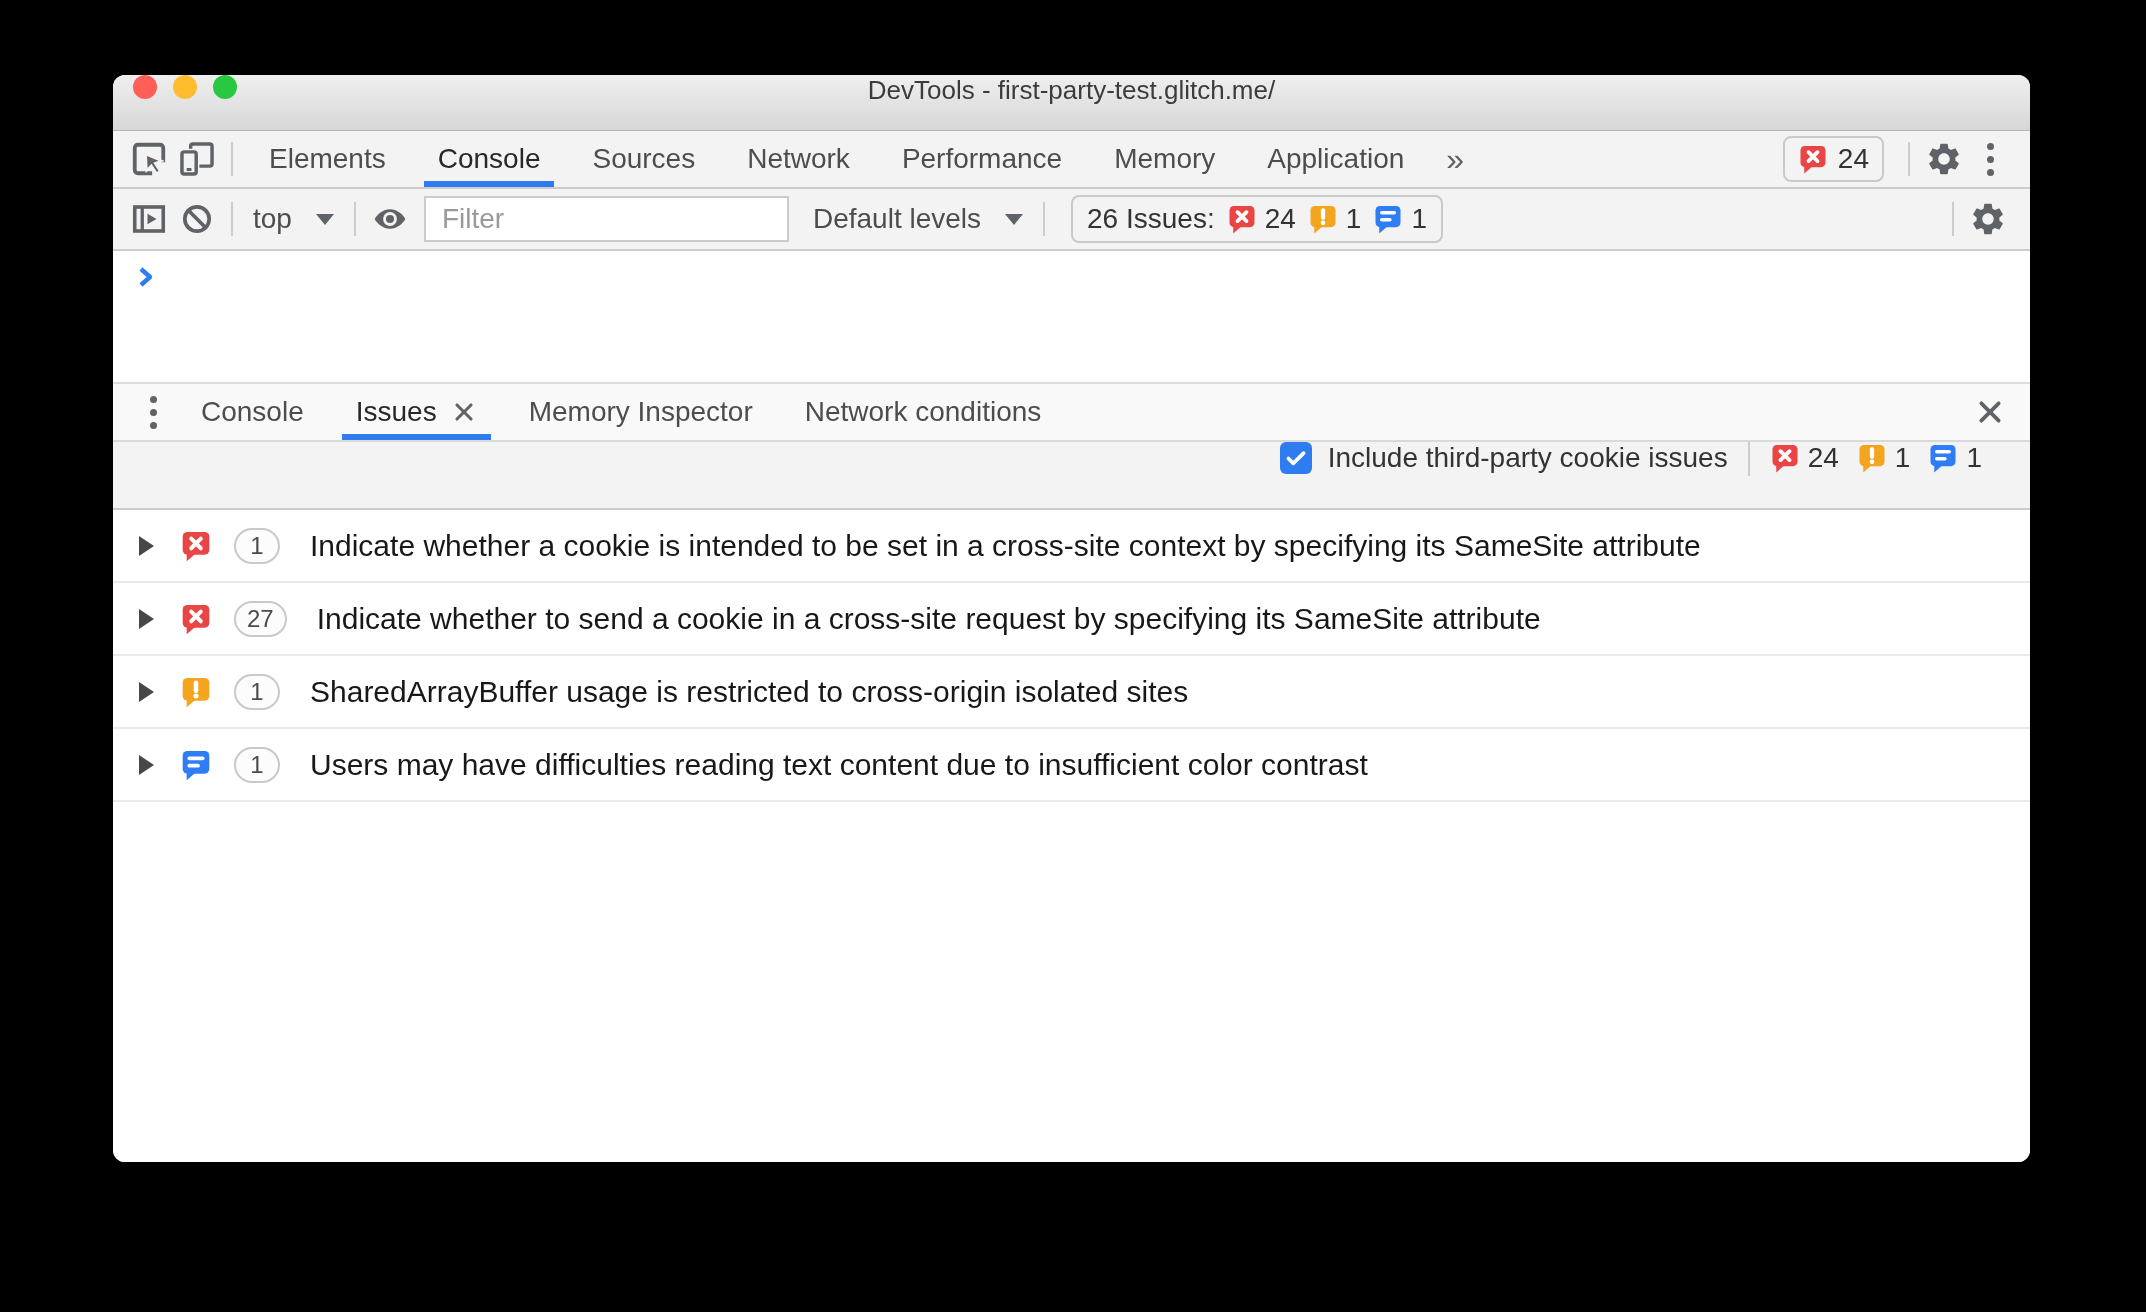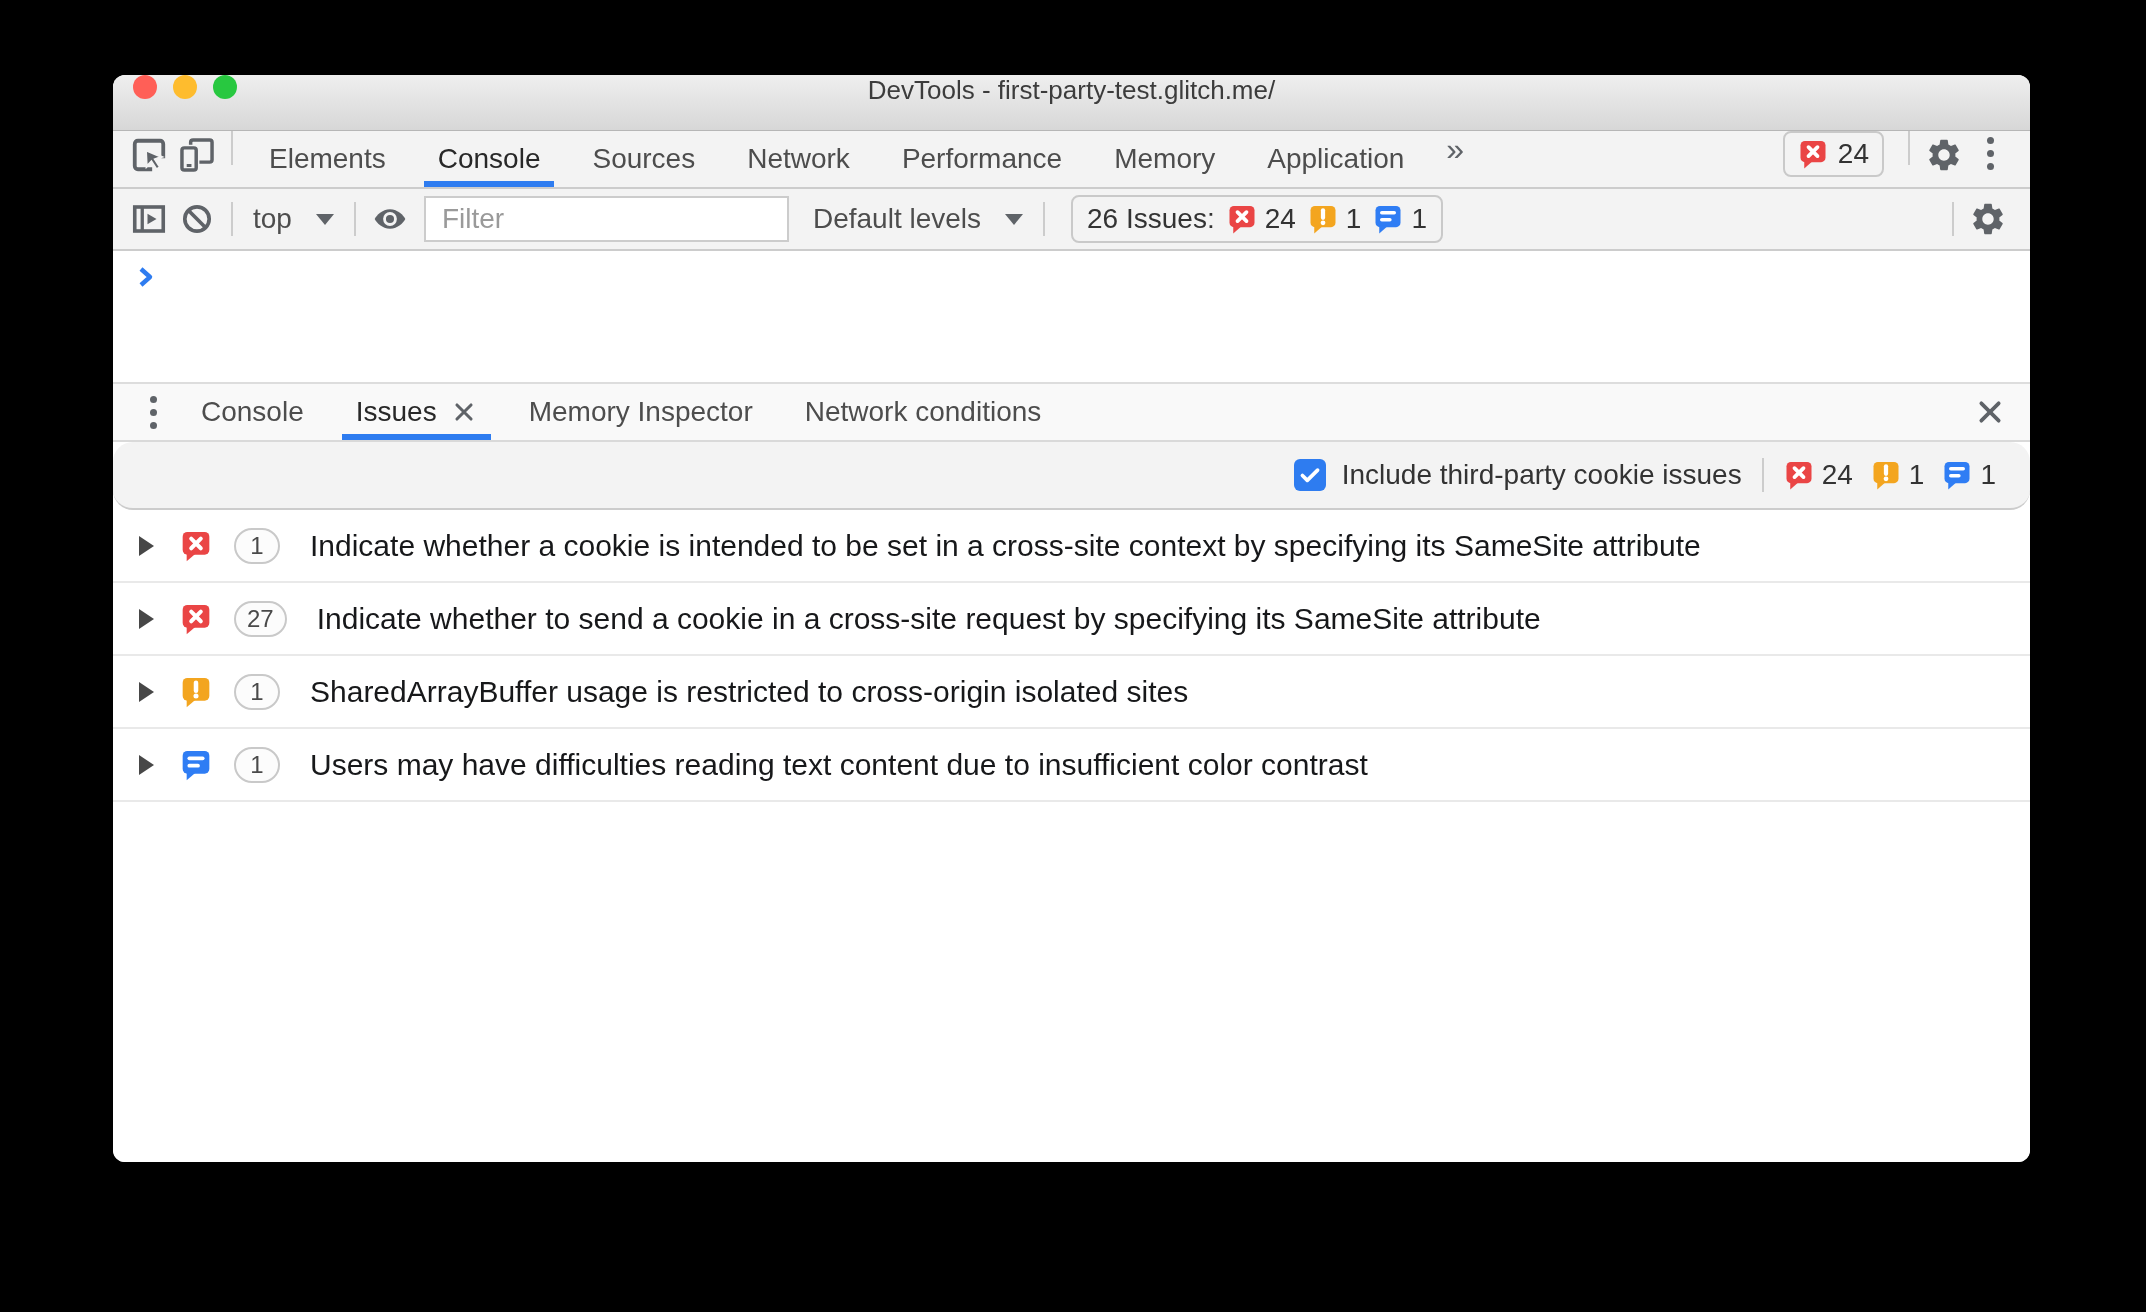--- a/index.html
+++ b/index.html
@@ -27,21 +27,21 @@
   .light.green{ background:#28c840; }
   .win-title{
     position:absolute; left:0; right:0; text-align:center;
     font-size:26px; font-weight:500; color:#3c3c3c;
   }
 
   
   .main-tabbar{
     height:58px; flex:0 0 58px; background:#f3f3f3;
     border-bottom:2px solid #ccc;
-    display:flex; align-items:flex-start; padding:0 18px 0 12px;
+    display:flex; align-items:center; padding:0 18px 0 12px;
     color:#4d4d4d; font-size:28px;
   }
   .icon-btn{ width:48px; height:48px; display:flex; align-items:center; justify-content:center; flex:0 0 auto; }
   .vsep{ width:2px; height:34px; background:#ccc; margin:0 10px; flex:0 0 auto; }
   .tab{ height:100%; display:flex; align-items:center; padding:0 14px; margin:0 12px; cursor:default; white-space:nowrap; }
   .tab.active{ color:#282828; box-shadow:inset 0 -6px 0 #2e7cf0; }
   .spacer{ flex:1; }
   .more-tabs{ font-size:32px; color:#5f6368; padding:0 16px; }
   .badge-pill{
     display:flex; align-items:center; gap:10px;
@@ -84,22 +84,22 @@
     display:flex; align-items:center; padding:0 24px 0 18px;
     font-size:28px; color:#4d4d4d;
   }
   .drawer-tabbar .tab{ gap:14px; }
   .close-x svg{ display:block; }
 
   
   .issues-toolbar{
     height:68px; flex:0 0 68px; background:#f3f3f3;
     border-bottom:2px solid #ccc;
-    display:flex; align-items:center; justify-content:flex-end;
-    padding-right:34px; font-size:28px; color:#333;border-radius:20px;
+    display:flex; align-items:flex-start; justify-content:flex-end;
+    padding-right:48px; font-size:28px; color:#333;
   }
   .checkbox{
     width:32px; height:32px; border-radius:6px; background:#2e7cf0;
     display:flex; align-items:center; justify-content:center; margin-right:16px; flex:0 0 auto;
   }
   .issues-toolbar .vsep{ margin:0 20px; }
   .issues-toolbar .sev{ margin-left:18px; }
 
   
   .issue-row{

